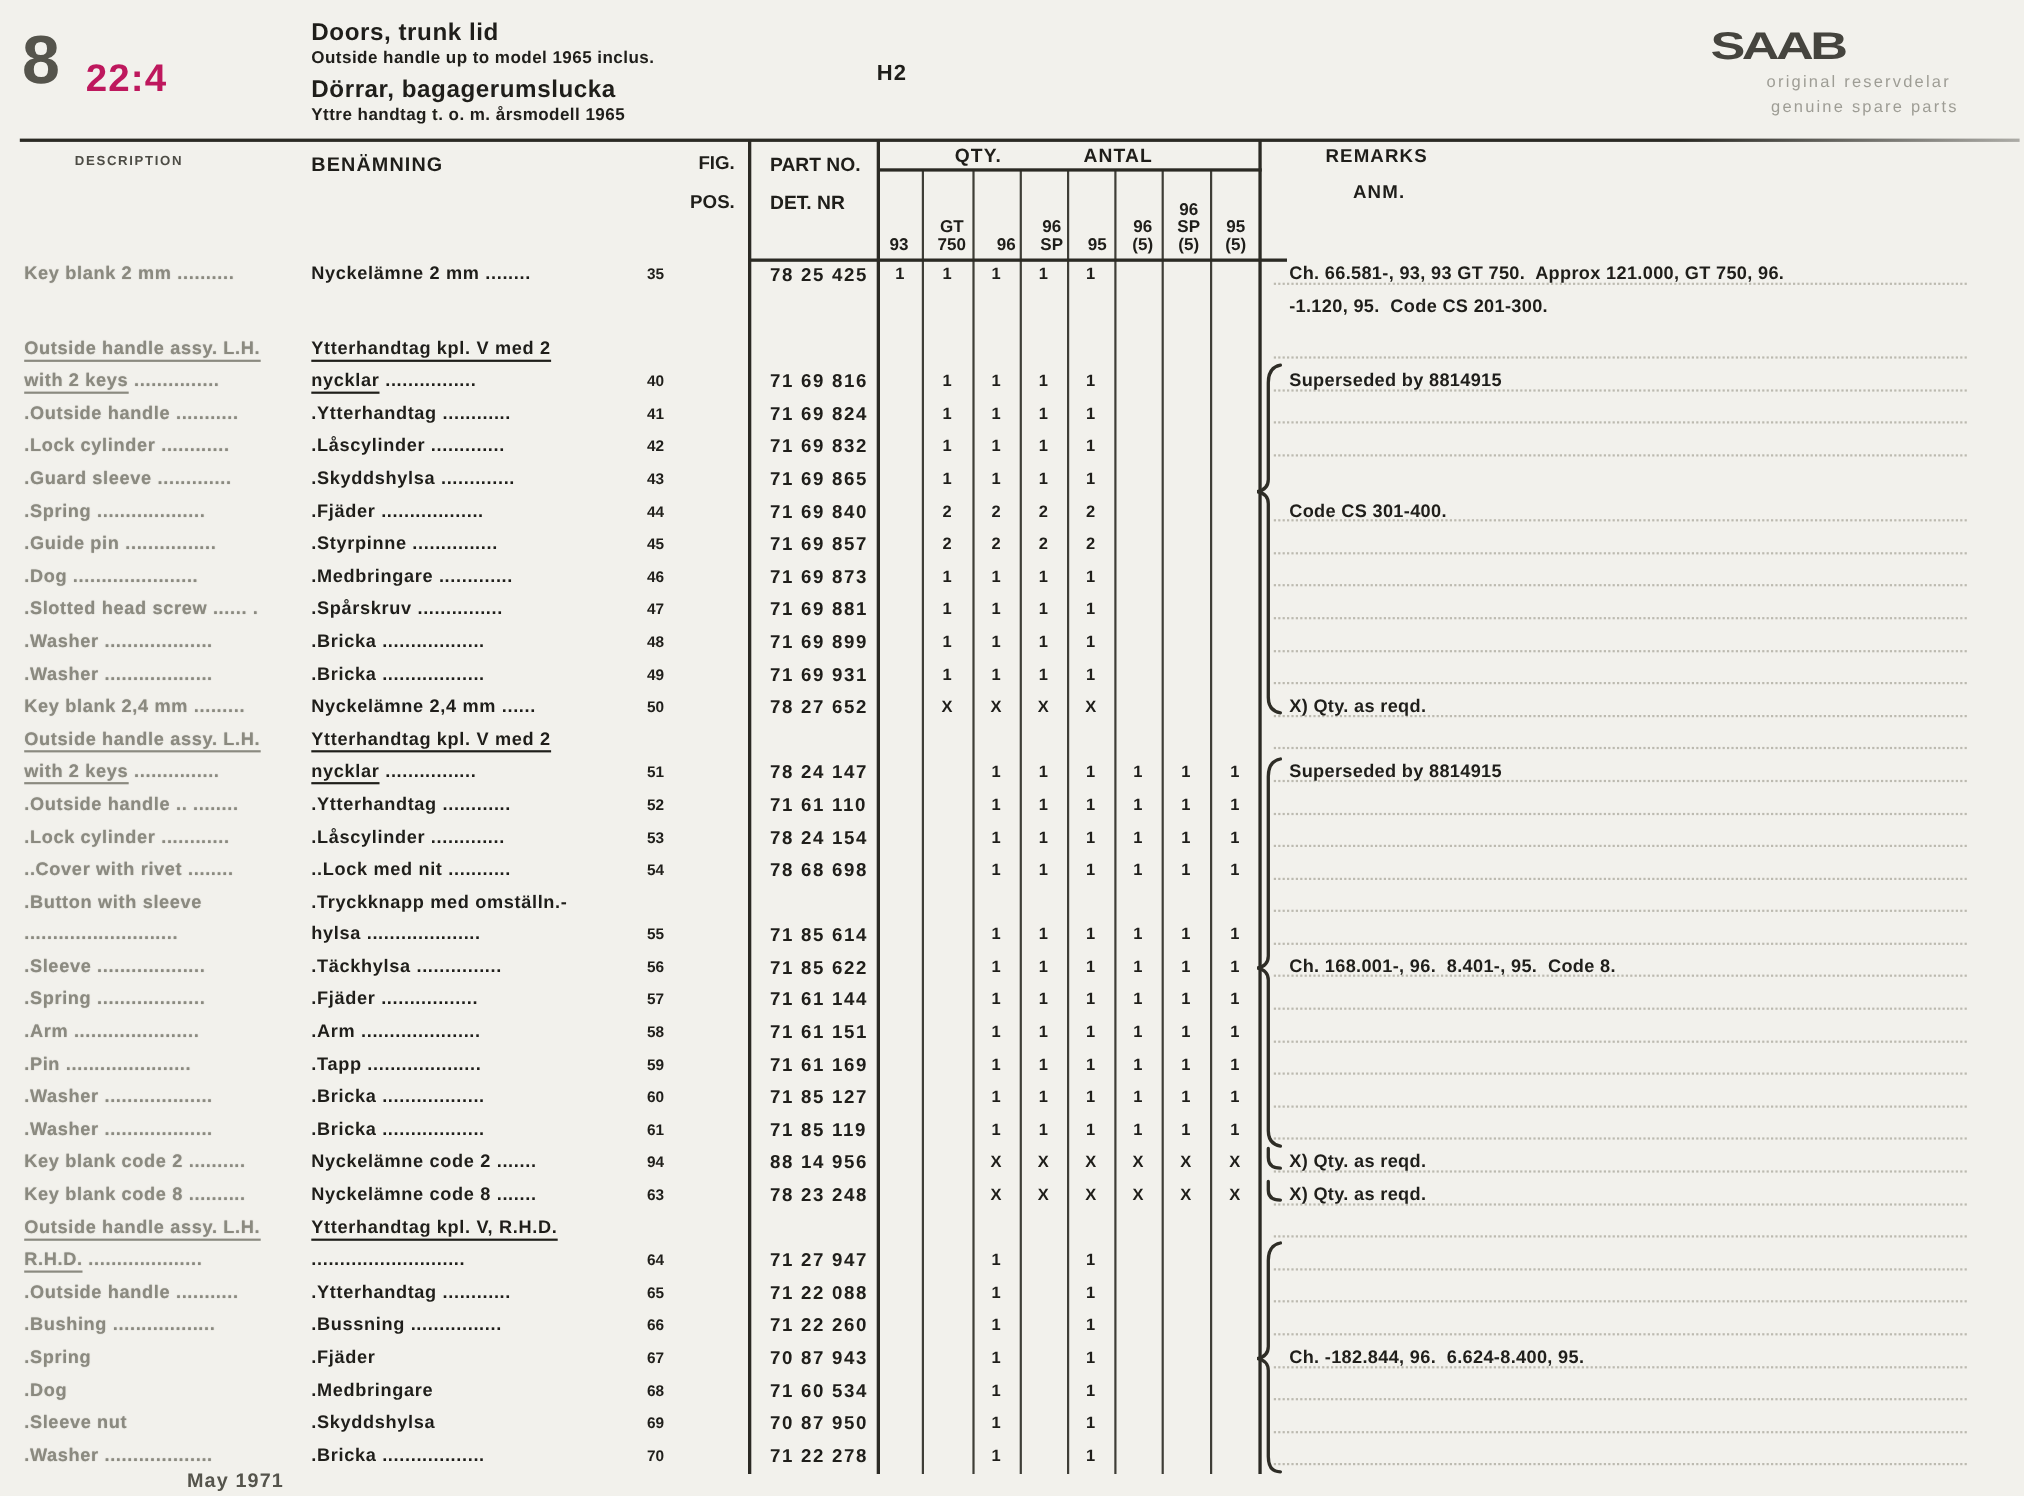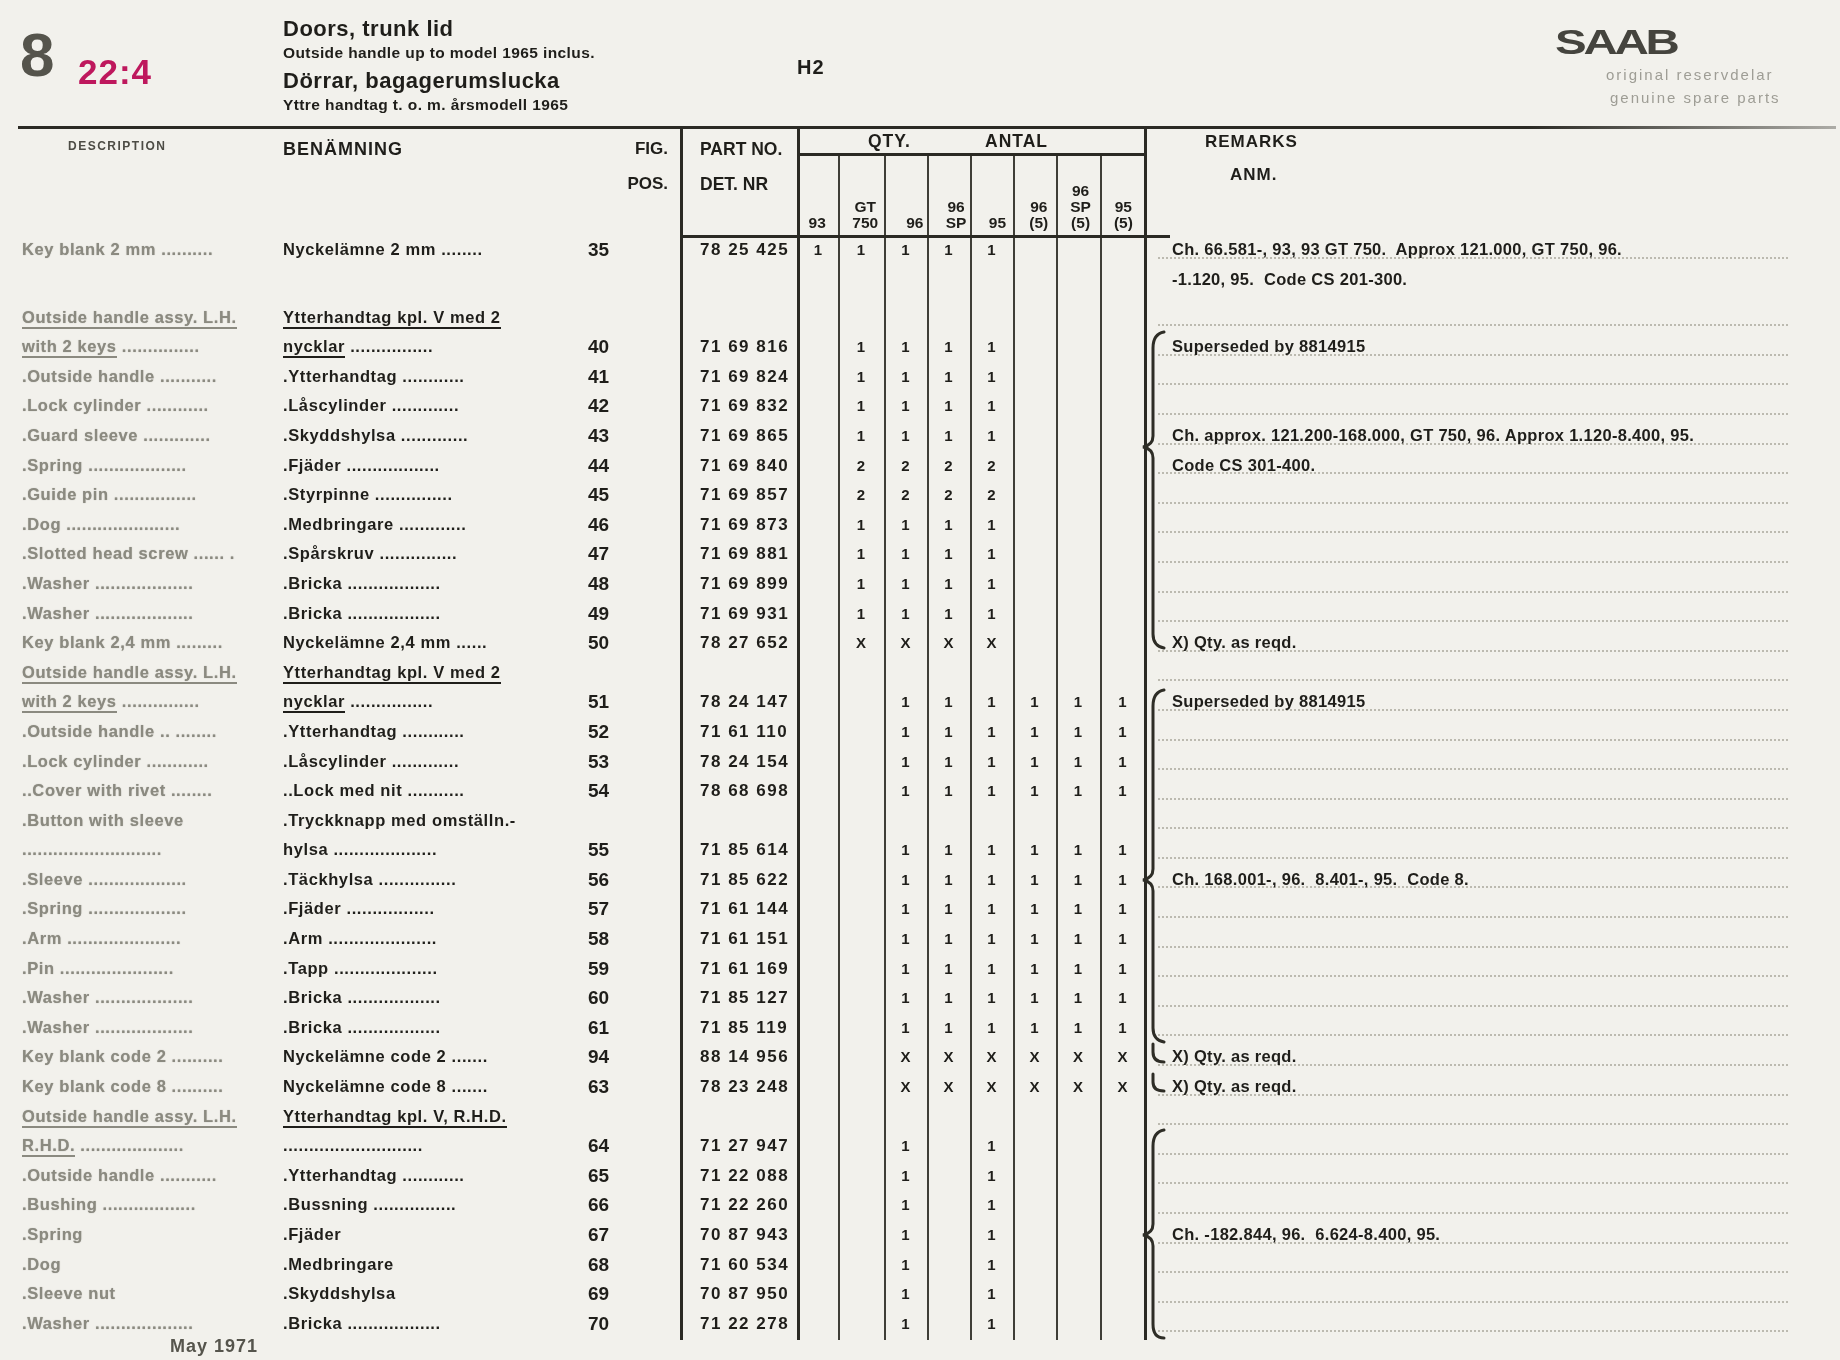--- a/index.html
+++ b/index.html
@@ -60,21 +60,21 @@
 
   
   #rows{position:absolute;left:0;top:235px;width:1840px;}
   .row{position:relative;height:29.6px;}
   .row.gap{margin-top:38px;}
   .cell{position:absolute;top:0;height:29.6px;line-height:29.6px;font-weight:bold;
         white-space:nowrap;overflow:visible;}
   .c-desc{left:22px;width:258px;color:var(--faded);font-size:16.5px;letter-spacing:.6px;
           text-shadow:0 0 1px rgba(139,138,128,.7);}
   .c-ben {left:283px;width:247px;font-size:16.5px;letter-spacing:.6px;}
-  .c-pos {left:588px;width:80px;text-align:left;font-size:19px;}
+  .c-pos {left:556px;width:80px;text-align:center;font-size:14px;}
   .c-part{left:700px;width:96px;font-size:17px;letter-spacing:1.5px;}
   .c-qty {left:798px;width:347px;display:flex;}
   .c-qty .q{display:block;text-align:center;font-size:15px;font-weight:bold;line-height:29.6px;}
   .c-qty .q:nth-child(1){width:40px;}
   .c-qty .q:nth-child(2){width:46px;}
   .c-qty .q:nth-child(3){width:43px;}
   .c-qty .q:nth-child(4){width:43px;}
   .c-qty .q:nth-child(5){width:43px;}
   .c-qty .q:nth-child(6){width:43px;}
   .c-qty .q:nth-child(7){width:44px;}
@@ -263,24 +263,20 @@
     <div class="cell c-qty">
           <span class="q"></span>
           <span class="q">1</span>
           <span class="q">1</span>
           <span class="q">1</span>
           <span class="q">1</span>
           <span class="q"></span>
           <span class="q"></span>
           <span class="q"></span>
         </div>
-    <div class="cell c-rem">
-          <span class="dotline"></span>
-          <span class="rtext">Ch. approx. 121.200-168.000, GT 750, 96. Approx 1.120-8.400, 95.</span>
-        </div>
   </div>
       <div class="row">
     <div class="cell c-desc"><span>.Spring ...................</span></div>
     <div class="cell c-ben"><span>.Fjäder ..................</span></div>
     <div class="cell c-pos">44</div>
     <div class="cell c-part">71 69 840</div>
     <div class="cell c-qty">
           <span class="q"></span>
           <span class="q">2</span>
           <span class="q">2</span>

